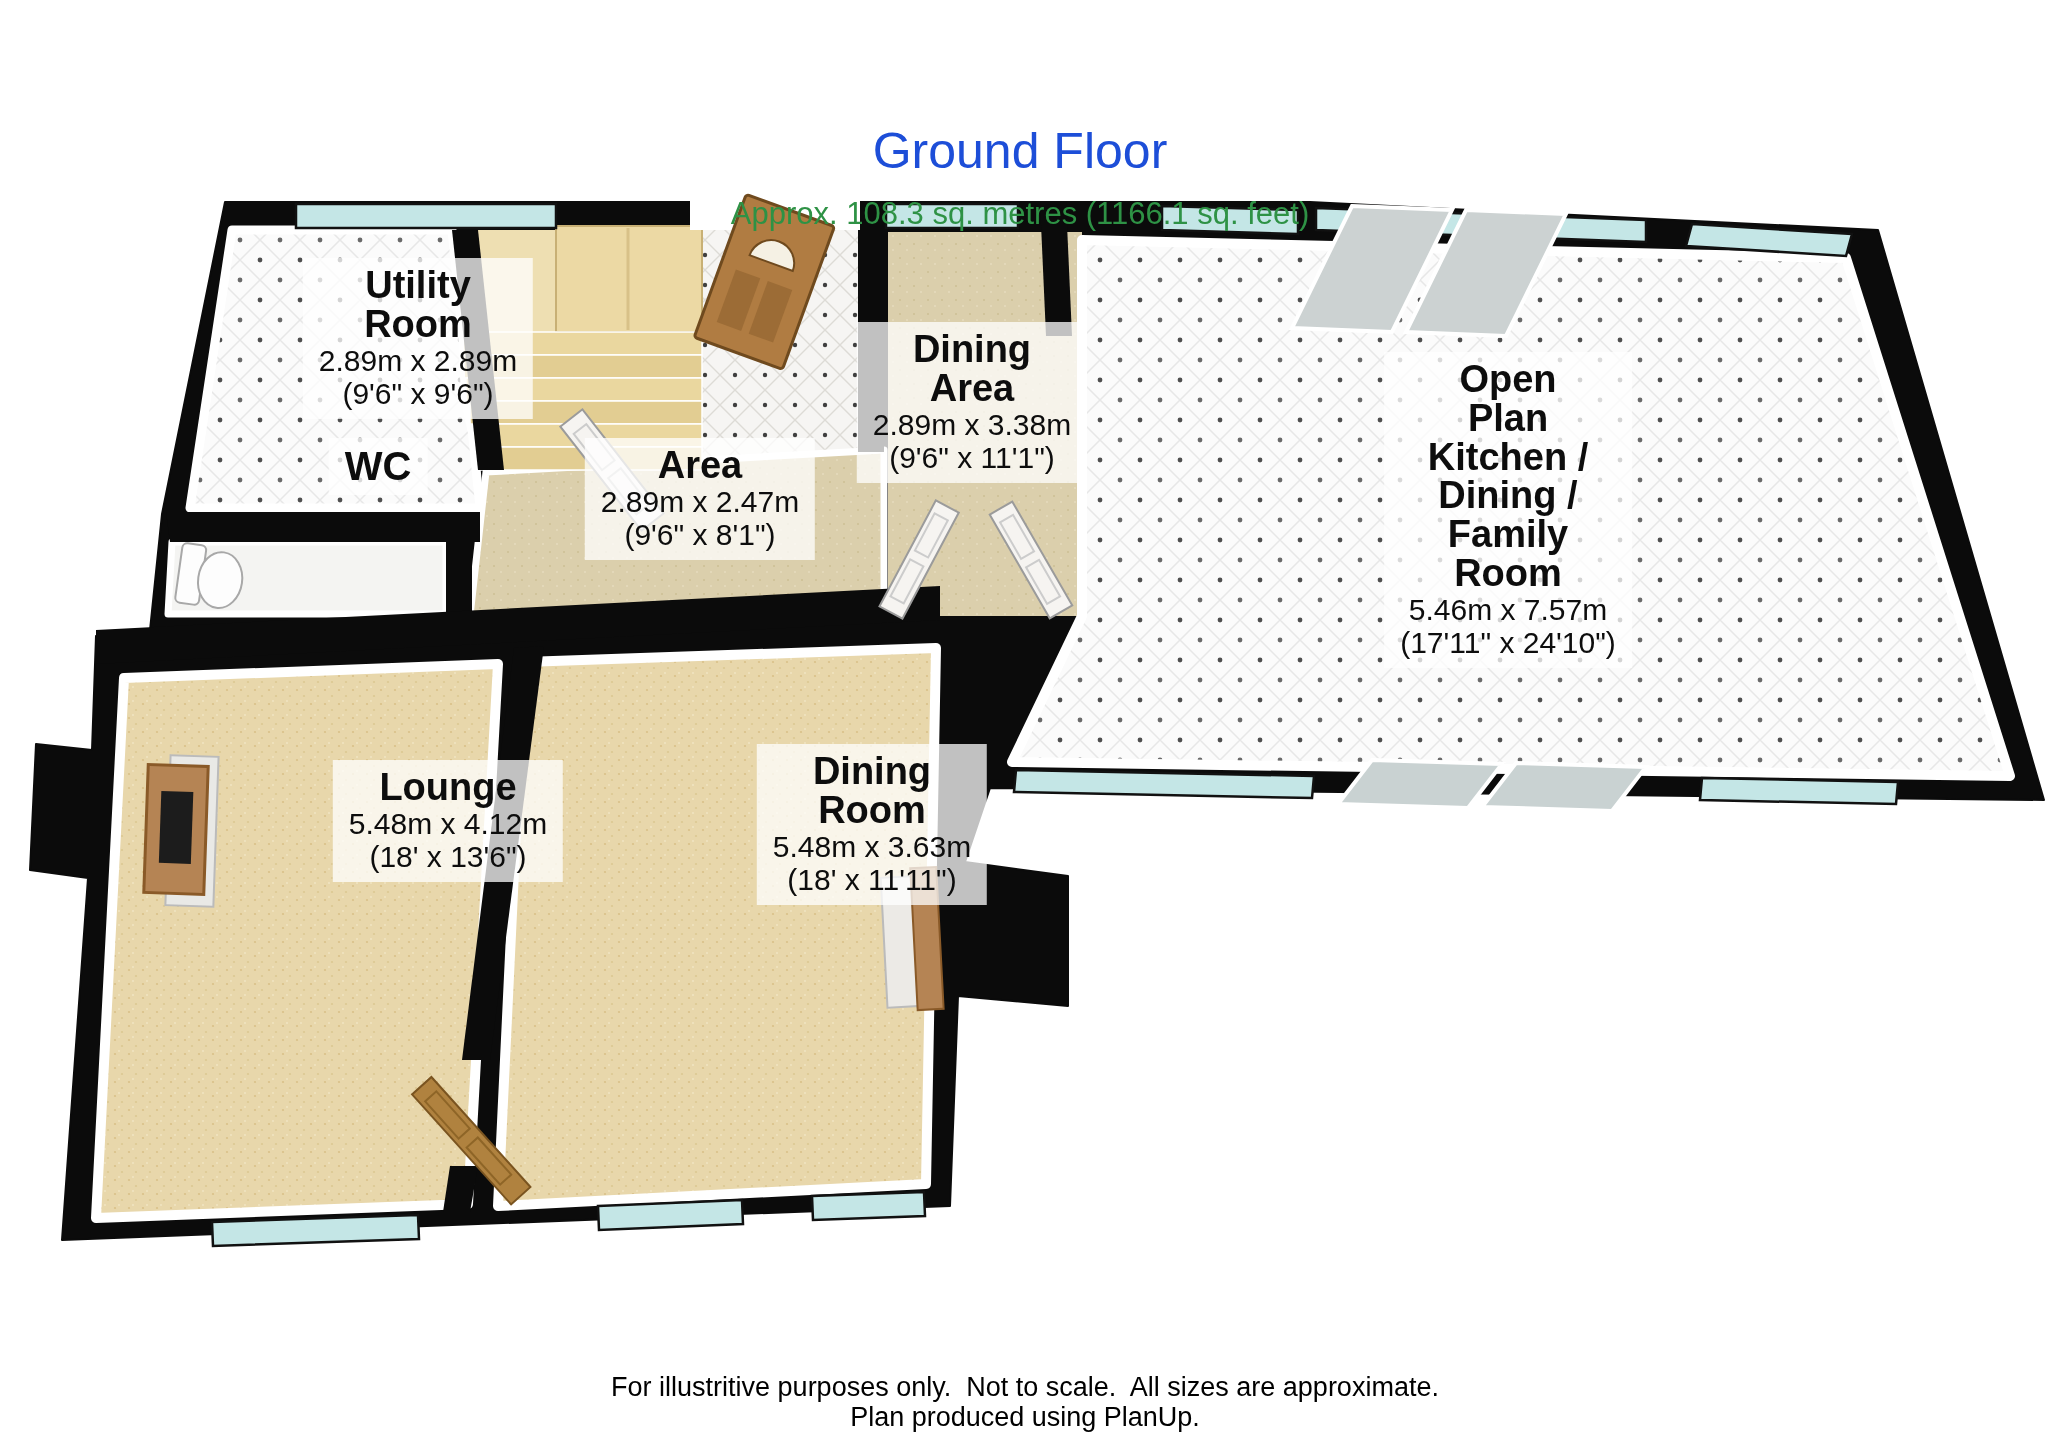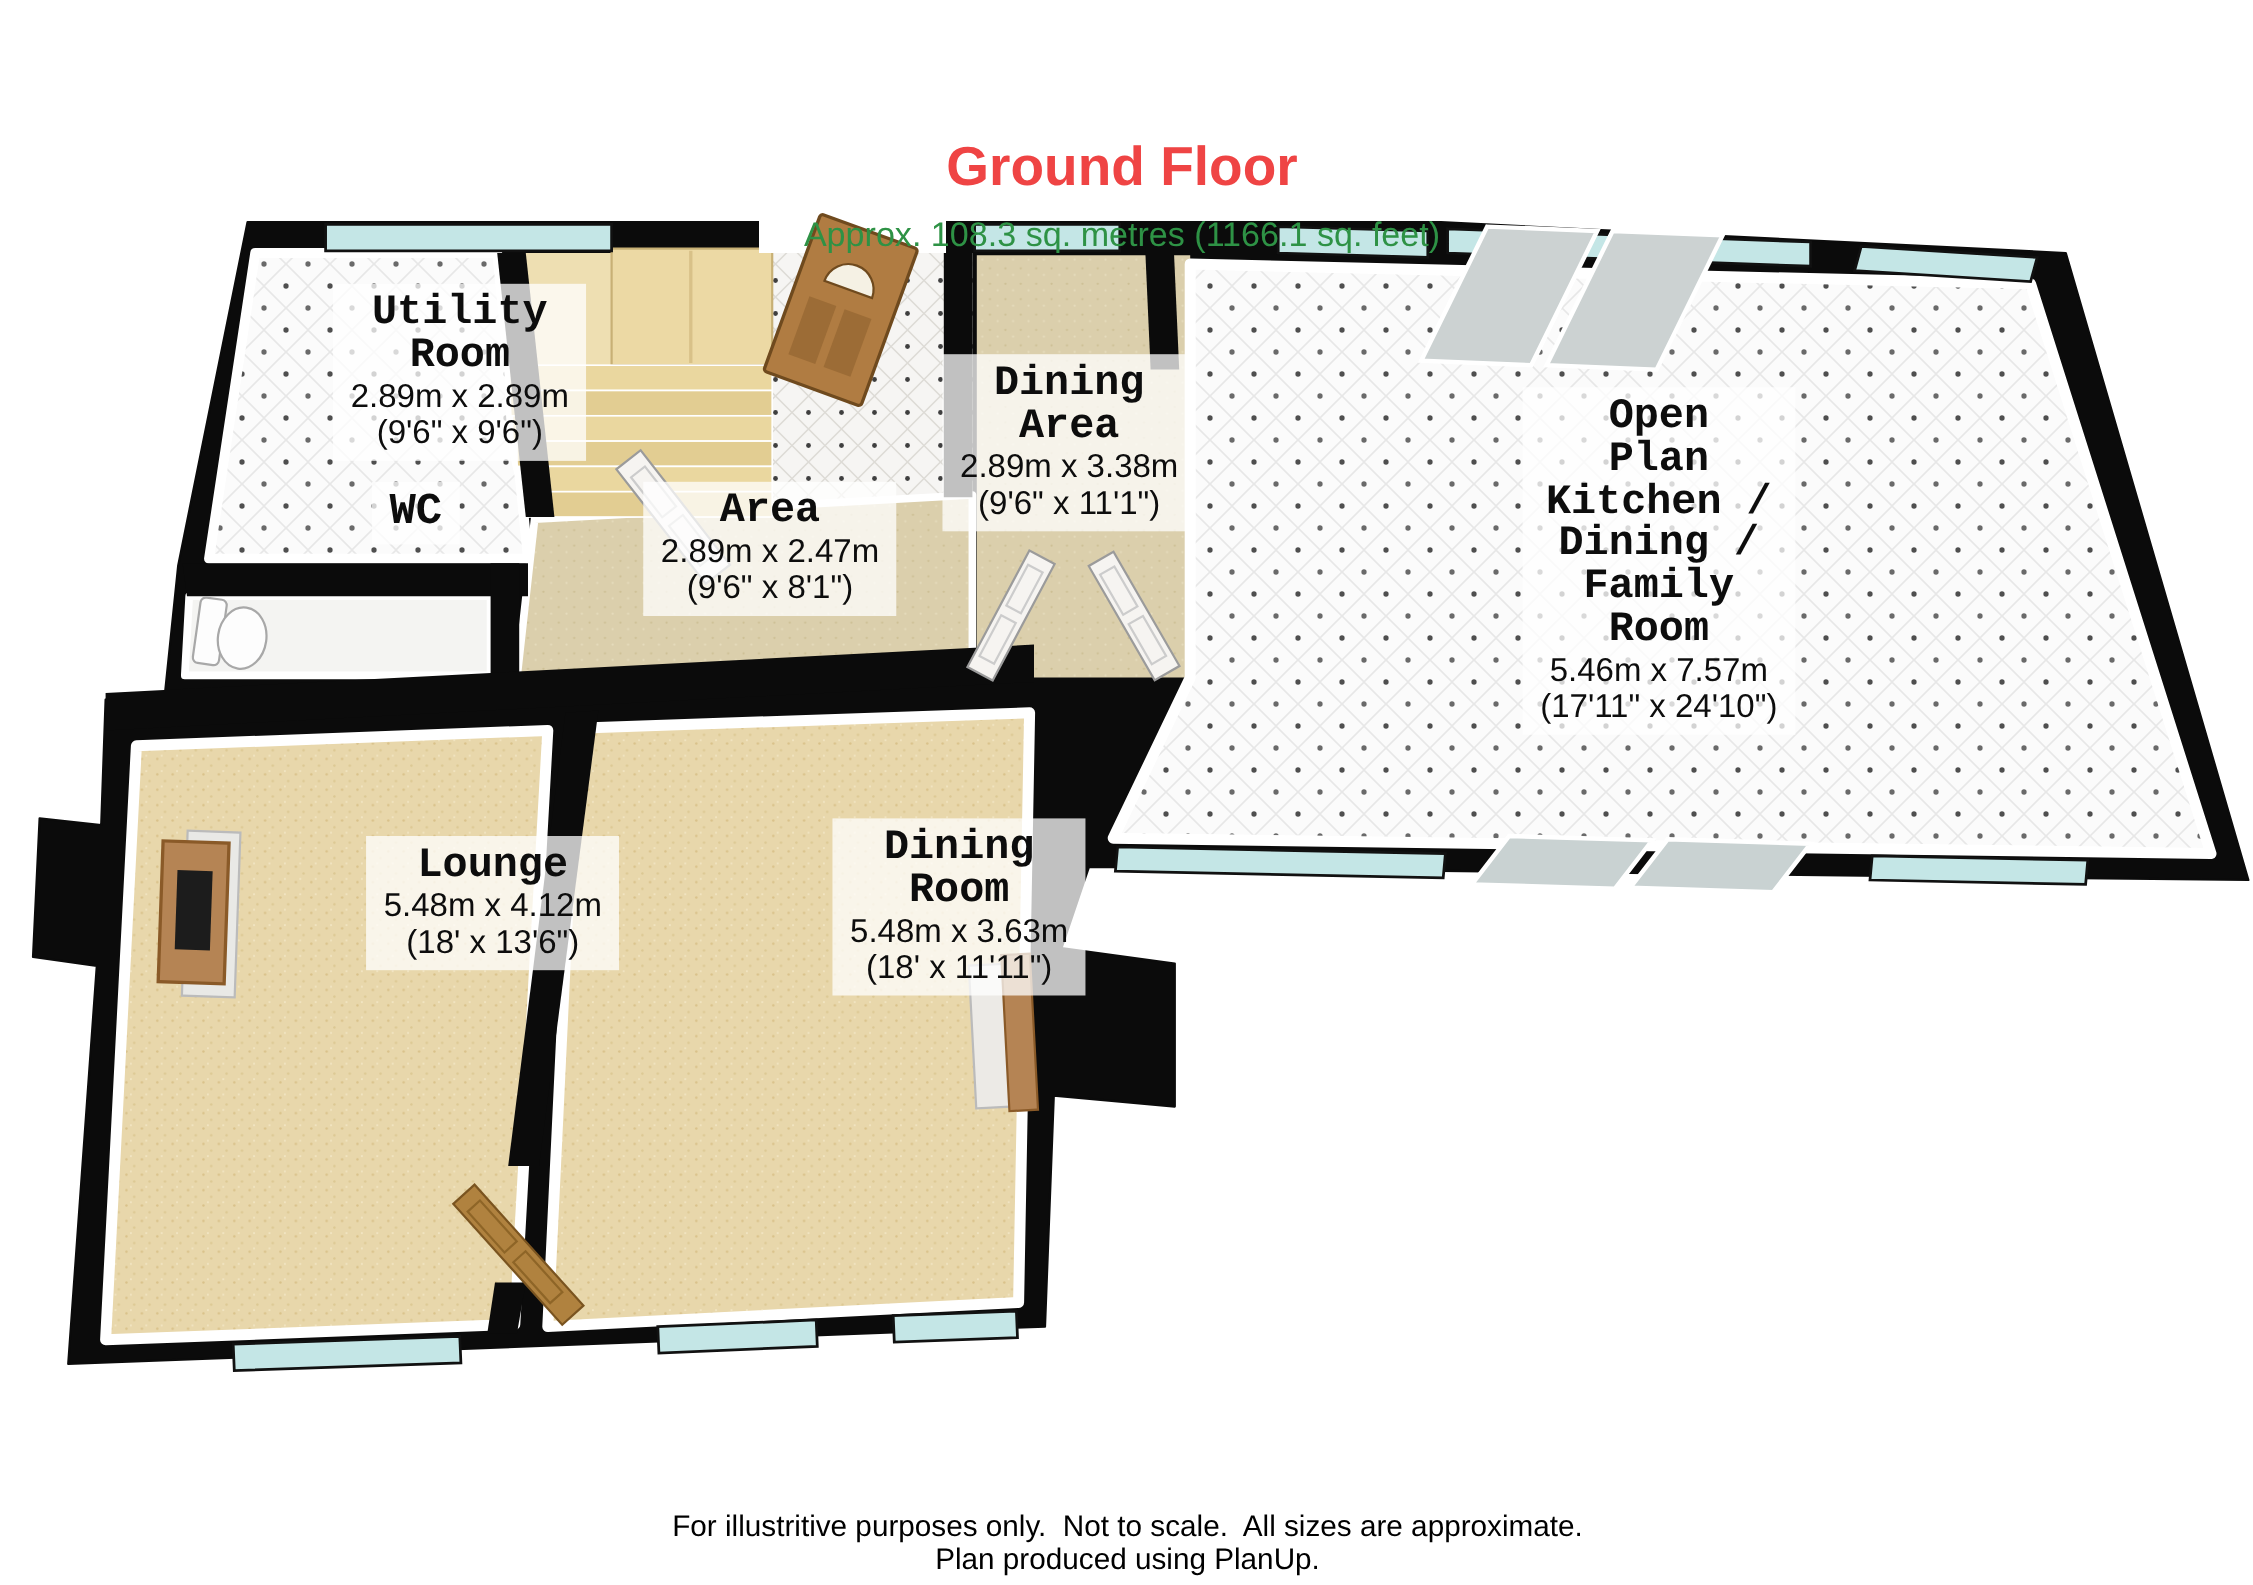--- a/index.html
+++ b/index.html
@@ -1,25 +1,25 @@
 <!DOCTYPE html>
 <html><head>
 <meta charset="utf-8">
 <style>
   html,body{margin:0;padding:0;background:#ffffff;}
   body{width:2048px;height:1441px;position:relative;font-family:"Liberation Sans",sans-serif;}
   .canvas{position:absolute;inset:0;width:2048px;height:1441px;overflow:hidden;}
   svg{position:absolute;left:0;top:0;}
   .overlay{position:absolute;left:0;top:0;width:2048px;height:1441px;pointer-events:none;}
-  .plan-title{position:absolute;transform:translateX(-50%);color:#ef4444;font-weight:bold;
+  .plan-title{position:absolute;transform:translateX(-50%);color:#1d4ed8;font-weight:normal;
     font-size:50px;letter-spacing:0;white-space:nowrap;}
   .plan-subtitle{position:absolute;transform:translateX(-50%);color:#2e9245;font-size:31px;white-space:nowrap;}
   .room-label{position:absolute;transform:translateX(-50%);background:rgba(255,255,255,0.75);
     color:#0d0d0d;text-align:center;padding:8px 16px;line-height:1.05;}
-  .rname{font-weight:bold;font-size:38px;line-height:1.02;white-space:pre-line;font-family:Liberation Mono, monospace;}
+  .rname{font-weight:bold;font-size:38px;line-height:1.02;white-space:pre-line;}
   .rdim{font-size:30px;line-height:1.12;white-space:pre;}
   .wc-label .rname{font-size:40px;}
   .footer-total{position:absolute;transform:translateX(-50%);font-size:44px;color:#000;white-space:pre;}
   .footer-small{position:absolute;transform:translateX(-50%);font-size:27px;color:#000;white-space:pre;}
 </style>
 </head>
 <body>
 
 <div class="canvas">
 

